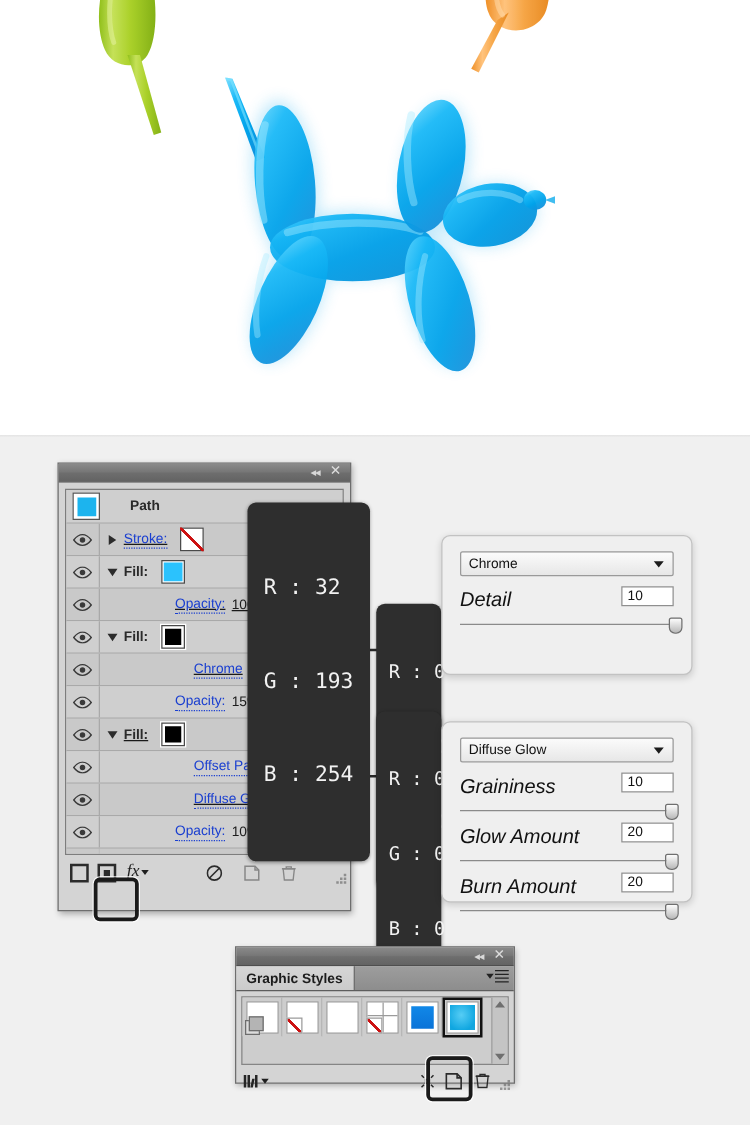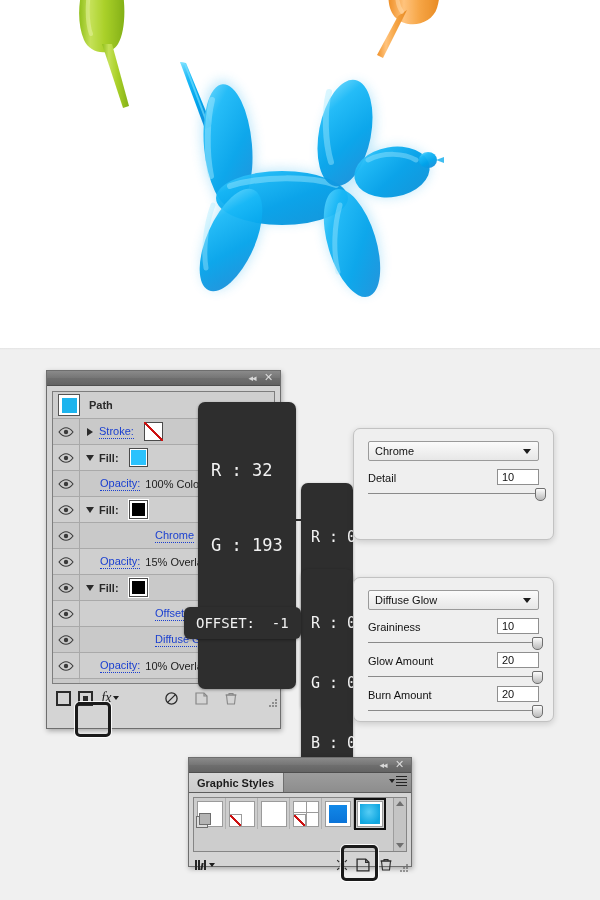--- a/index.html
+++ b/index.html
@@ -82,21 +82,21 @@
     height:291px;
     overflow:hidden;
   }
   .ar{
     display:flex;align-items:center;
     height:25px;
     border-bottom:1px solid #a9a9a9;
     position:relative;
     background:#cfcfcf;
   }
-  .ar.alt{background:#c9c9c9;}
+  .ar.alt{background:#c9c9c9;text-decoration:underline;}
   .ar.head{height:26px;background:#cfcfcf;}
   .ar:last-child{border-bottom:none;}
 
   .eye{
     width:26px;min-width:26px;height:100%;
     display:flex;align-items:center;justify-content:center;
     border-right:1px solid #a9a9a9;
   }
   .eye svg{display:block;}
   .eye.off{opacity:.33;}
@@ -107,21 +107,21 @@
   .tri-r{width:0;height:0;border-top:4px solid transparent;border-bottom:4px solid transparent;border-left:6px solid #2b2b2b;}
   .tri-d{width:0;height:0;border-left:4px solid transparent;border-right:4px solid transparent;border-top:6px solid #2b2b2b;}
 
   .ar-label{font-size:11px;color:#2a2a2a;font-weight:bold;}
   .ar-link{
     font-size:11px;color:#1a3fd0;
     border-bottom:1px dotted #1a3fd0;
     line-height:13px;
   }
   .ar-val{font-size:11px;color:#1c1c1c;margin-left:5px;}
-  .indent-2{margin-left:20px;}
+  .indent-2{margin-left:60px;}
   .indent-3{margin-left:75px;}
   .fx-mark{
     position:absolute;right:8px;top:5px;
     font-family:"Liberation Serif",serif;font-style:italic;
     font-size:13px;color:#222;
   }
   .path-thumb{
     width:20px;height:20px;margin-left:5px;
     border:1px solid #555;background:#fff;
     box-shadow:inset 0 0 0 1px #fff;
@@ -204,21 +204,21 @@
     display:flex;align-items:center;
     padding:0 6px;
     font-size:11px;color:#111;
     position:relative;
   }
   .fx-select .car{
     position:absolute;right:7px;top:7px;width:0;height:0;
     border-left:4px solid transparent;border-right:4px solid transparent;border-top:5px solid #1c1c1c;
   }
   .fx-field{margin-top:11px;position:relative;}
-  .fx-fl{font-size:11px;color:#111;}
+  .fx-fl{font-size:16px;color:#111;font-style:italic;}
   .fx-num{
     position:absolute;right:0;top:-3px;
     width:42px;height:16px;
     background:#fff;border:1px solid #8f8f8f;
     font-size:11px;color:#111;
     display:flex;align-items:center;
     padding-left:4px;box-sizing:border-box;
   }
   .fx-track{
     margin-top:8px;height:3px;position:relative;
@@ -396,21 +396,21 @@
       <div class="tb-collapse">◂◂</div>
       <div class="tb-close">✕</div>
     </div>
 
     <div class="appr-body">
 
       <div class="ar head">
         <div class="path-thumb">
             <i></i>
           </div>
-        <span class="ar-label" style="margin-left:9px">Path</span>
+        <span class="ar-label" style="margin-left:24px">Path</span>
       </div>
 
       <div class="ar alt">
         <div class="eye">
           <svg width="16" height="10" viewBox="0 0 16 10">
               <path d="M1 5c2.4-3.2 4.8-4.3 7-4.3S12.6 1.8 15 5c-2.4 3.2-4.8 4.3-7 4.3S3.4 8.2 1 5z" fill="none" stroke="#3a3a3a" stroke-width="1.1"></path>
               <circle cx="8" cy="5" r="2.2" fill="#3a3a3a"></circle>
             </svg>
         </div>
         <div class="discl">
@@ -602,21 +602,20 @@
     <div>G : 0</div>
     <div>B : 0</div>
   </div>
 
   <div class="tip small" style="left:301px;top:569px;width:32px;text-align:center;">
     <div>R : 0</div>
     <div>G : 0</div>
     <div>B : 0</div>
   </div>
 
-  <div class="tip offset" style="left:184px;top:607px;">OFFSET:  -1</div>
 
   <div class="fxdlg" style="left:353px;top:428px;width:199px;height:110px;">
     <div class="fxdlg-inner">
       <div class="fx-select">
         <span>Chrome</span>
         <span class="car"></span>
       </div>
 
       <div class="fx-field">
         <span class="fx-fl">Detail</span>

